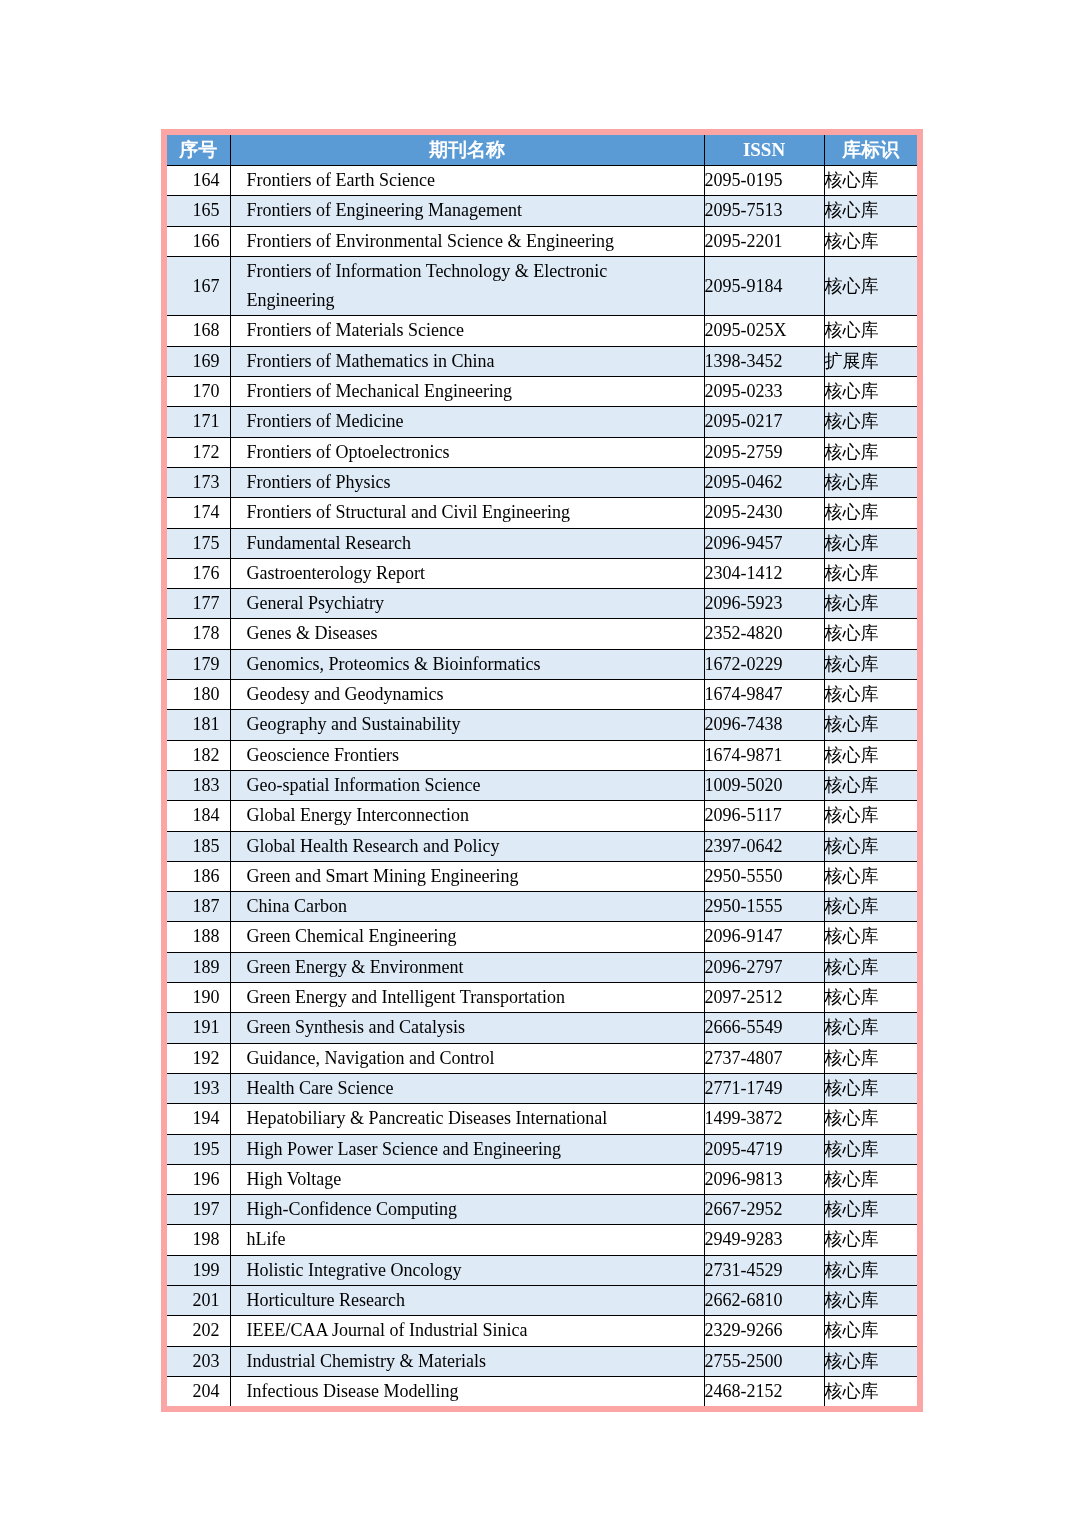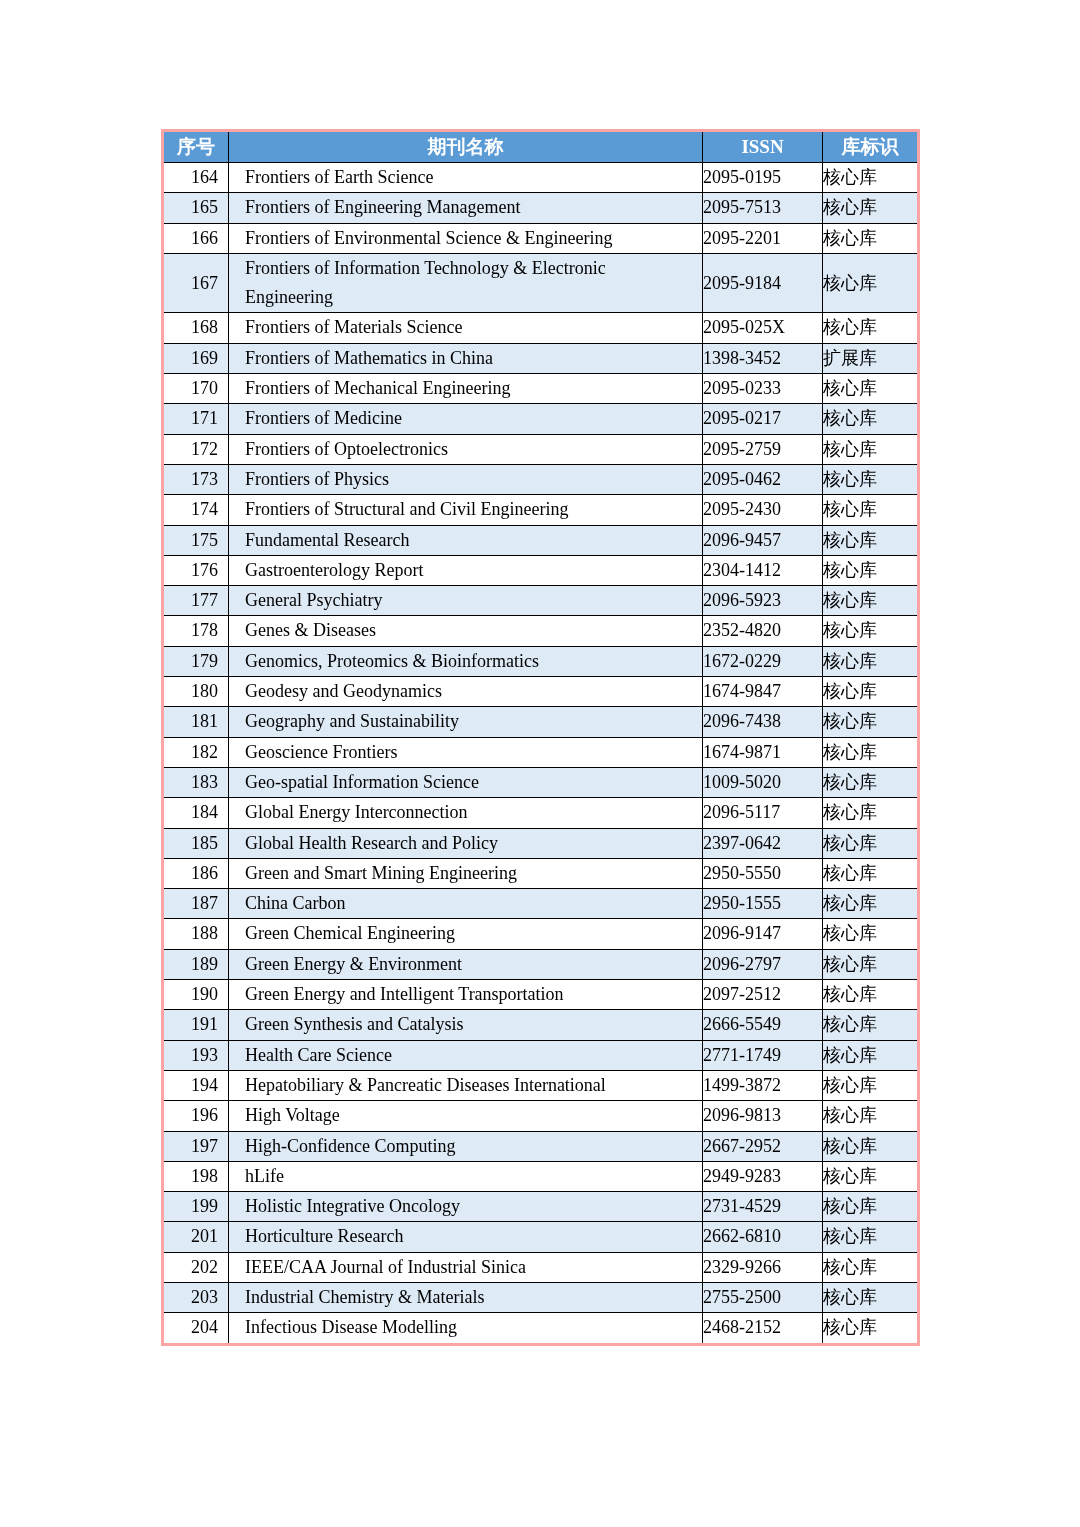--- a/index.html
+++ b/index.html
@@ -15,21 +15,21 @@
     overflow: hidden;
   }
 
   table.journal-table {
     position: absolute;
     left: 161px;
     top: 129px;
     width: 756px;
     border-collapse: collapse;
     table-layout: fixed;
-    border: 3px solid #fca5a5;
+    border: 6px solid #fca5a5;
     font-size: 18px;
   }
 
   .journal-table th,
   .journal-table td {
     border: 1px solid #000000;
     line-height: 29.3px;
     vertical-align: middle;
     overflow: hidden;
   }
@@ -265,35 +265,47 @@
           <td class="cell-tier">核心库</td>
         </tr>
 
         <tr class="band">
           <td class="cell-no">191</td>
           <td class="cell-name">Green Synthesis and Catalysis</td>
           <td class="cell-issn">2666-5549</td>
           <td class="cell-tier">核心库</td>
         </tr>
 
+        <tr>
+          <td class="cell-no">192</td>
+          <td class="cell-name">Guidance, Navigation and Control</td>
+          <td class="cell-issn">2737-4807</td>
+          <td class="cell-tier">核心库</td>
+        </tr>
 
         <tr class="band">
           <td class="cell-no">193</td>
           <td class="cell-name">Health Care Science</td>
           <td class="cell-issn">2771-1749</td>
           <td class="cell-tier">核心库</td>
         </tr>
 
         <tr>
           <td class="cell-no">194</td>
           <td class="cell-name">Hepatobiliary &amp; Pancreatic Diseases International</td>
           <td class="cell-issn">1499-3872</td>
           <td class="cell-tier">核心库</td>
         </tr>
 
+        <tr class="band">
+          <td class="cell-no">195</td>
+          <td class="cell-name">High Power Laser Science and Engineering</td>
+          <td class="cell-issn">2095-4719</td>
+          <td class="cell-tier">核心库</td>
+        </tr>
 
         <tr>
           <td class="cell-no">196</td>
           <td class="cell-name">High Voltage</td>
           <td class="cell-issn">2096-9813</td>
           <td class="cell-tier">核心库</td>
         </tr>
 
         <tr class="band">
           <td class="cell-no">197</td>

